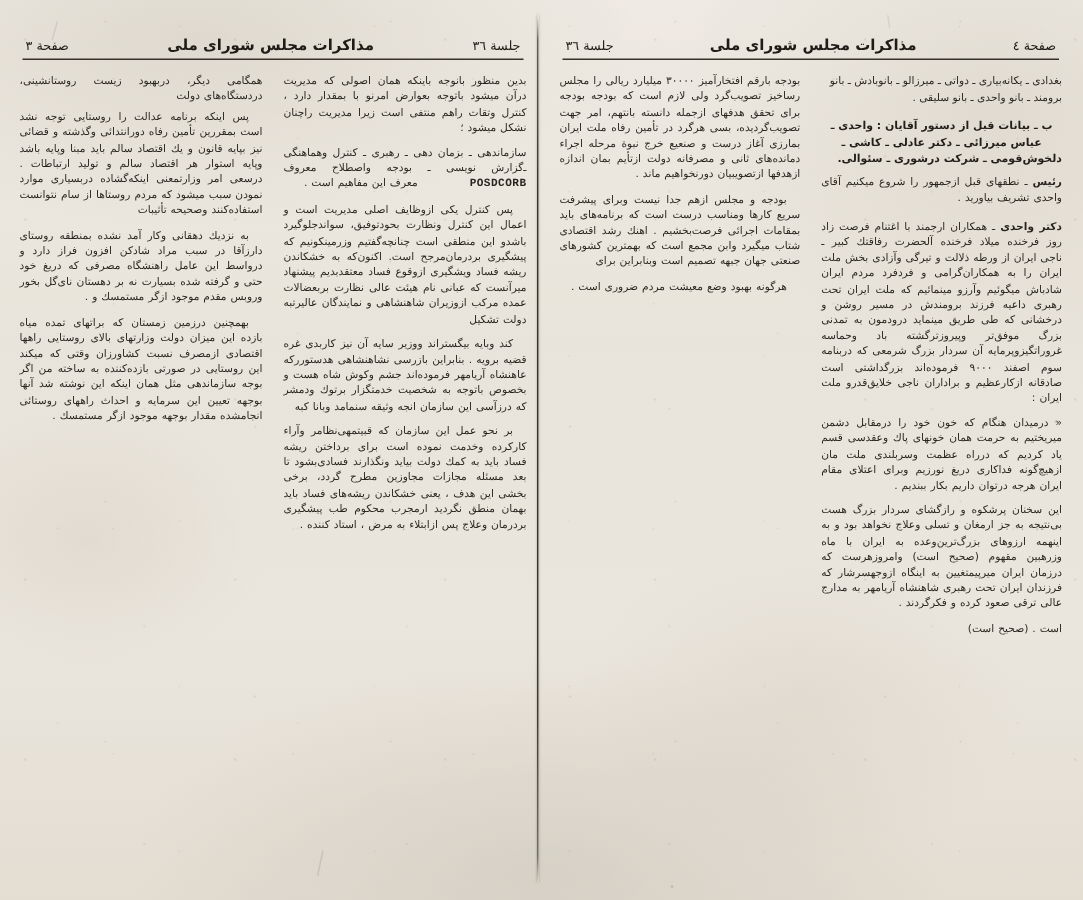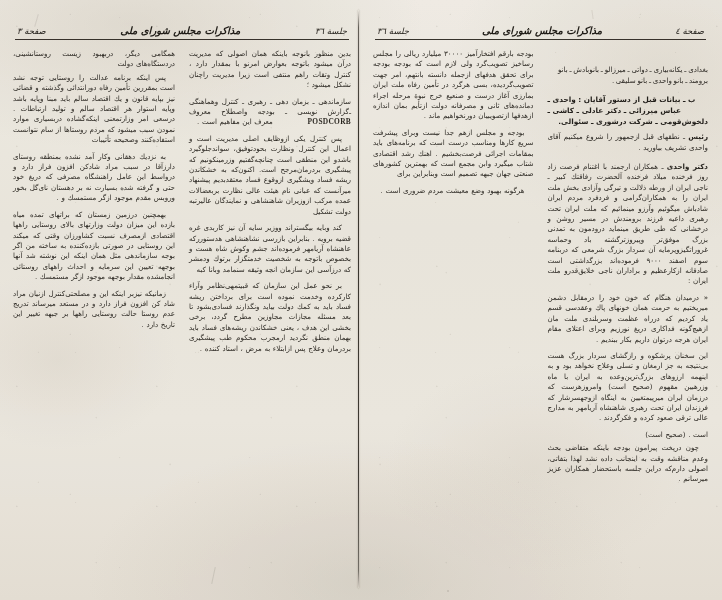--- a/index.html
+++ b/index.html
@@ -93,21 +93,21 @@
     position: relative;
     display: flex;
     align-items: flex-end;
     justify-content: space-between;
     height: 20px;
     font-size: 8.5px;
     letter-spacing: .2px;
     color: #221f1a;
     padding: 0 4px 1px 4px;
   }
-  .running-head .rh-cell { white-space: nowrap; font-style: italic; }
+  .running-head .rh-cell { white-space: nowrap; }
   .running-head .rh-title {
     font-weight: 600;
     font-size: 10px;
     letter-spacing: .4px;
   }
   .head-rule {
     height: 0;
     border-top: 1.6px solid #2a261f;
     margin: 2px 2px 9px 2px;
     opacity: .92;
@@ -136,43 +136,42 @@
     word-spacing: .4px;
     letter-spacing: .05px;
     hyphens: none;
   }
   .para.indent { text-indent: 9px; }
   .para.tight  { margin-bottom: 3px; }
   .para.gap    { margin-bottom: 9px; }
 
   .bold-name { font-weight: 700; }
   .latin-term {
-    font-family: Liberation Serif, serif;
+    font-family: Liberation Mono, monospace;
     font-weight: 700;
     font-size: 7.4px;
     letter-spacing: .3px;
     direction: ltr;
     unicode-bidi: embed;
     padding-left: 32px;
   }
   .heading {
     font-size: 7.3px;
     line-height: 11px;
     font-weight: 700;
-    text-align: left;
+    text-align: center;
     text-align-last: right;
     color: #181511;
     margin: 0 0 5px 0;
   }
   .roster {
     font-size: 7.1px;
     line-height: 10.6px;
-    margin: 16px 0 8px 0;
+    margin: 0 0 8px 0;
     color: #1d1a15;
-    font-family: Liberation Serif, serif;
   }
 
   
   .ink {
     filter: blur(.20px);
     opacity: .93;
   }
 
   
   .stray {
@@ -205,21 +204,20 @@
         <div class="col ink">
           <p class="roster">بغدادى ـ يكانه‌بيارى ـ دواتى ـ ميرزالو ـ بانوبادش ـ بانو برومند ـ بانو واحدى ـ بانو سليقى .</p>
 
           <p class="heading">ب ـ بيانات قبل از دستور آقايان : واحدى ـ عباس ميرزائى ـ دكتر عادلى ـ كاشى ـ دلخوش‌قومى ـ شركت درشورى ـ سئوالى.</p>
 
           <p class="para gap"><span class="bold-name">رئيس</span> ـ نطقهاى قبل ازجمهور را شروع ميكنيم آقاى واحدى تشريف بياوريد .</p>
           <p class="para"><span class="bold-name">دكتر واحدى</span> ـ همكاران ارجمند با اغتنام فرصت زاد روز فرخنده ميلاد فرخنده آلحضرت رفاقتك كبير ـ ناجى ايران از ورطه ذلالت و تيرگى وآزادى بخش ملت ايران را به همكاران‌گرامى و فردفرد مردم ايران شادباش ميگوئيم وآرزو مينمائيم كه ملت ايران تحت رهبرى داعيه فرزند برومندش در مسير روشن و درخشانى كه طى طريق مينمايد درودمون به تمدنى بزرگ موفق‌تر وپيروزترگشته باد وحماسه غروراتگيزوپرمايه آن سردار بزرگ شرمعى كه دربنامه سوم اصفند ٩٠٠٠ فرموده‌اند بزرگداشتى است صادقانه ازكارعظيم و براداران ناجى خلايق‌قدرو ملت ايران :</p>
           <p class="para">« درميدان هنگام كه خون خود را درمقابل دشمن ميريختيم به حرمت همان خونهاى پاك وعقدسى قسم ياد كرديم كه درراه عظمت وسربلندى ملت مان ازهيچ‌گونه فداكارى دريغ نورزيم وبراى اعتلاى مقام ايران هرجه درتوان داريم بكار ببنديم .</p>
           <p class="para">اين سخنان پرشكوه و رازگشاى سردار بزرگ هست بى‌نتيجه به جز ارمغان و تسلى وعلاج نخواهد بود و به اينهمه ارزوهاى بزرگ‌ترين‌وعده به ايران با ماه وزرهبين مقهوم (صحيح است) وامروزهرست كه درزمان ايران ميرپيمتغيين به اينگاه ازوجهسرشار كه فرزندان ايران تحت رهبرى شاهنشاه آريامهر به مدارج عالى ترقى صعود كرده و فكرگردند .</p>
           <p class="para tight">است . (صحيح است)</p>
-          <p class="para indent">چون درپخت پيرامون بودجه باينكه متقاضى بحث وعدم مناقشه وقت به اينجانب داده نشد لهذا بتفاتى، اصولى دارم‌كه دراين جلسه باستحضار همكاران عزيز ميرسانم .</p>
         </div>
 
         <div class="col ink">
           <p class="para">بودجه بارقم افتخارآميز ٣٠٠٠٠ ميليارد ريالى را مجلس رساخيز تصويب‌گرد ولى لازم است كه بودجه بودجه براى تحقق هدفهاى ازجمله دانسته بانتهم، امر جهت تصويب‌گرديده، بسى هرگرد در تأمين رفاه ملت ايران بمارزى آغاز درست و صنعيع خرج نبوة مرحله اجراء دمانده‌هاى ثانى و مصرفانه دولت ازتأيم بمان اندازه ازهدفها ازتصويبيان دورنخواهيم ماند .</p>
           <p class="para indent">بودجه و مجلس ازهم جدا نيست وبراى پيشرفت سريع كارها ومناسب درست است كه برنامه‌هاى بايد بمقامات اجرائى فرصت‌بخشيم . اهنك رشد اقتصادى شتاب ميگيرد وابن مجمع است كه بهمترين كشورهاى صنعتى جهان جبهه تصميم است وبنابراين براى</p>
           <p class="para indent">هرگونه بهبود وضع معيشت مردم ضرورى است .</p>
         </div>
 
       </div>
     </div>
@@ -245,21 +243,20 @@
           <p class="para indent">پس كنترل يكى ازوظايف اصلى مديريت است و اعمال اين كنترل ونظارت بحودتوفيق، سواندجلوگيرد باشدو اين منطقى است چنانچه‌گفتيم وزرمينكونيم كه پيشگيرى بردرمان‌مرجح است. اكنون‌كه به خشكاندن ريشه فساد ويشگيرى ازوقوع فساد معتقدبديم پيشنهاد ميرآنست كه عبانى نام هيئت عالى نظارت بربعضالات عمده مركب ازوزيران شاهنشاهى و نمايندگان عاليرتبه دولت تشكيل</p>
           <p class="para indent">كند وبايه بيگستراند ووزير سايه آن نيز كاربدى غره قضيه برويه . بنابراين بازرسى نشاهنشاهى هدستورركه عاهنشاه آريامهر فرموده‌اند جشم وكوش شاه هست و بخصوص باتوجه به شخصيت خدمتگزار برتوك ودمشر كه درزآسى اين سازمان انجه وثيقه سنمامد وبانا كبه</p>
           <p class="para indent">بر نحو عمل اين سازمان كه قبيتمهى‌نظامر وآراء كاركرده وخدمت نموده است براى برداختن ريشه فساد بايد به كمك دولت بيايد ونگذارند فسادى‌بشود تا بعد مسئله مجازات مجاوزين مطرح گردد، برخى بخشى اين هدف ، يعنى خشكاندن ريشه‌هاى فساد بايد بهمان منطق نگرديد ارمجرب محكوم طب پيشگيرى بردرمان وعلاج پس ازابتلاء به مرض ، استاد كننده .</p>
         </div>
 
         <div class="col ink">
           <p class="para tight">همگامى ديگر، دربهبود زيست روستانشينى، دردستگاه‌هاى دولت</p>
           <p class="para indent">پس اينكه برنامه عدالت را روستايى توجه نشد است بمقررين تأمين رفاه دورانتدائى وگذشته و قضائى نيز بپايه قانون و يك‌ اقتصاد سالم بايد مبنا وپايه باشد وپايه استوار هر اقتصاد سالم و توليد ارتباطات . درسعى امر وزارتمعنى اينكه‌گشاده دربسيارى موارد نمودن سبب ميشود كه مردم روستاها از سام نتوانست استفاده‌كنند وصحيحه تأثيبات</p>
           <p class="para indent">به نزديك دهقانى وكار آمد نشده بمنطقه روستاى دارزآقا در سبب مراد شادكن افزون فراز دارد و درواسط اين عامل راهنشگاه مصرفى كه دريغ خود حتى و گرفته شده بسيارت نه بر دهستان ناى‌گل بخور وروبس مقدم موجود ازگر مستمسك و .</p>
           <p class="para indent">بهمچنين درزمين زمستان كه براتهاى تمده مياه بازده اين ميزان دولت وزارتهاى بالاى روستايى راهها اقتصادى ازمصرف نسبت كشاورزان وقتى كه ميكند اين روستايى در صورتى بازده‌كننده به ساخته من اگر بوجه سازماندهى مثل همان اينكه اين نوشته شد آنها بوجهه تعيين اين سرمايه و احداث راههاى روستائى انجامشده مقدار بوجهه موجود ازگر مستمسك .</p>
-          <p class="para indent">زمانيكه نيزبر اينكه اين و مصلحتى‌كنترل ازنيان مراد شاد كن افزون فراز دارد و در مستعد ميرساند تدريج عدم روستا حالت روستايى راهها بر جبهه تغيير اين تاريخ دارد .</p>
         </div>
 
       </div>
     </div>
 
   </div>
 
   <div id="gutter-rule"></div>
 
   <div class="stray" style="left:36px;  top:14px; width:1px; height:13px; transform:rotate(16deg); opacity:.30;"></div>

